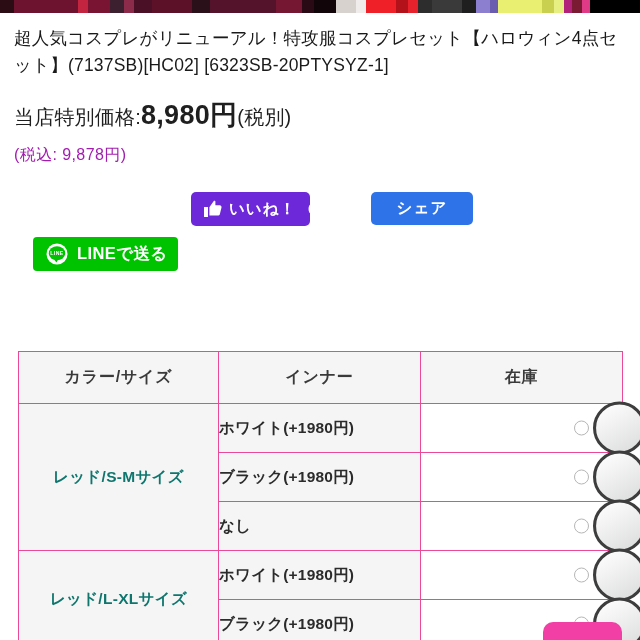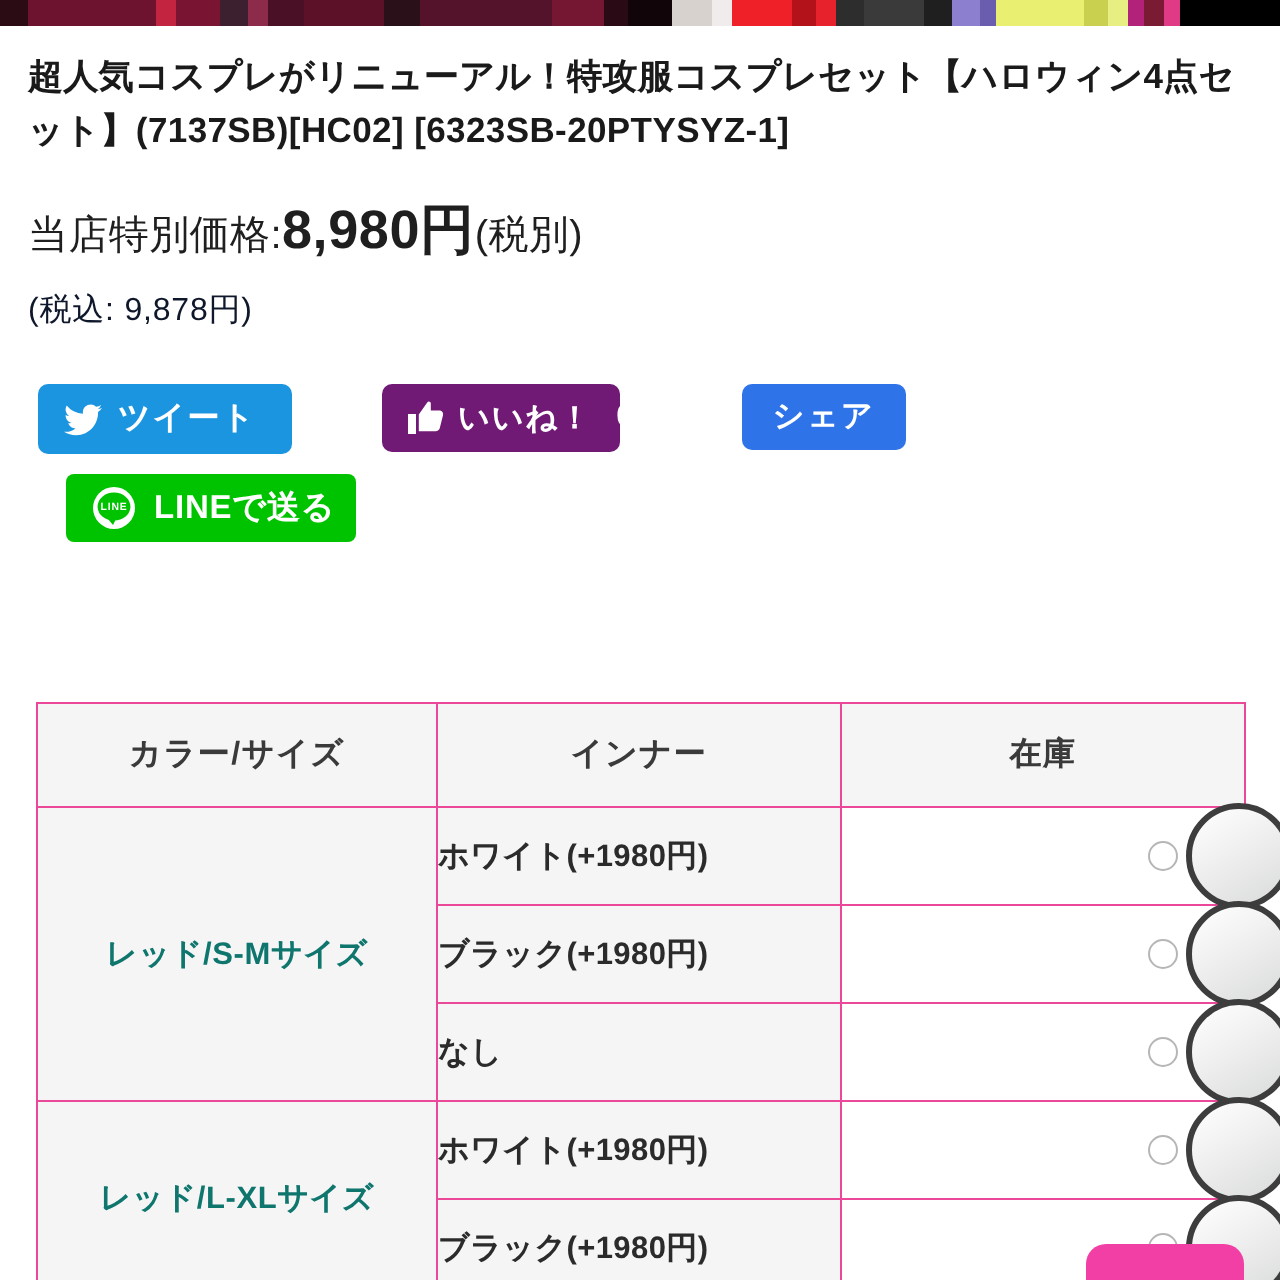--- a/index.html
+++ b/index.html
@@ -29,21 +29,21 @@
     position: absolute;
     top: 0;
     height: 13px;
   }
 
   
   .product-title {
     margin: 0;
     padding: 12px 14px 4px 14px;
     font-size: 17.5px;
-    font-weight: 700;
+    font-weight: 400;
     line-height: 1.55;
     letter-spacing: 0.2px;
     color: #1a1a1a;
   }
 
   
   .price-block {
     padding: 14px 14px 0 14px;
   }
   .price-main {
@@ -56,21 +56,21 @@
   .price-main .price-value {
     font-weight: 700;
     font-size: 27px;
     letter-spacing: 0.3px;
   }
   .price-main .price-suffix { font-weight: 400; }
 
   .price-tax {
     margin-top: 10px;
     font-size: 16px;
-    color: #0f172a;
+    color: #a21caf;
     letter-spacing: 0.4px;
   }
   .price-note {
     margin-top: 12px;
     font-size: 12.5px;
     font-weight: 700;
     color: #2a2a2a;
     letter-spacing: 0.2px;
   }
 
@@ -98,28 +98,28 @@
     left: 19px; top: 0;
     width: 127px; height: 35px;
     background: #1b95e0;
     font-size: 16px;
     letter-spacing: 1px;
     gap: 8px;
   }
   .btn-like {
     left: 191px; top: 0;
     width: 119px; height: 34px;
-    background: #701a75;
+    background: #6d28d9;
     font-size: 15.5px;
     letter-spacing: 1px;
     gap: 7px;
   }
   .btn-share {
     left: 371px; top: 0;
-    width: 82px; height: 33px;
+    width: 102px; height: 33px;
     background: #2f73e8;
     font-size: 15.5px;
     letter-spacing: 1.2px;
     justify-content: center;
   }
   .btn-line {
     left: 33px; top: 45px;
     width: 145px; height: 34px;
     background: #00c300;
     border-radius: 4px;
@@ -270,28 +270,20 @@
 
 <div class="price-block">
   <div class="price-main">
     <span class="price-label">当店特別価格:</span><span class="price-value">8,980円</span><span class="price-suffix">(税別)</span>
   </div>
   <div class="price-tax">(税込: 9,878円)</div>
 </div>
 
 <div class="social-row">
 
-  <button class="sns-btn btn-tweet">
-    <span class="icon-twitter">
-      <svg viewBox="0 0 24 20" width="19" height="16" aria-hidden="true">
-        <path fill="#ffffff" d="M24 2.4c-.9.4-1.8.7-2.8.8 1-.6 1.8-1.6 2.2-2.7-1 .6-2 1-3.1 1.2A4.9 4.9 0 0 0 11.9 5c0 .4 0 .8.1 1.1A13.9 13.9 0 0 1 1.7.9 4.9 4.9 0 0 0 3.2 7.5c-.8 0-1.6-.2-2.2-.6v.1c0 2.4 1.7 4.4 3.9 4.8-.4.1-.8.2-1.3.2-.3 0-.6 0-.9-.1.6 2 2.4 3.4 4.6 3.4A9.9 9.9 0 0 1 0 17.4 13.9 13.9 0 0 0 7.5 19.6c9.1 0 14-7.5 14-14v-.6c1-.7 1.8-1.6 2.5-2.6z"></path>
-      </svg>
-    </span>
-    <span>ツイート</span>
-  </button>
 
   <button class="sns-btn btn-like">
     <span class="icon-thumb">
       <svg viewBox="0 0 18 18" width="18" height="18" aria-hidden="true">
         <rect x="0" y="7" width="4" height="10" fill="#ffffff"></rect>
         <path fill="#ffffff" d="M5.4 7.2 9.6 1.2c.5-.8 1.8-.5 1.8.5v3.6h4.3c1.2 0 2.1 1.1 1.8 2.3l-1.6 6.4c-.2 1-1.1 1.6-2.1 1.6H5.4z"></path>
       </svg>
     </span>
     <span>いいね！</span>
     <span class="like-count">0</span>

